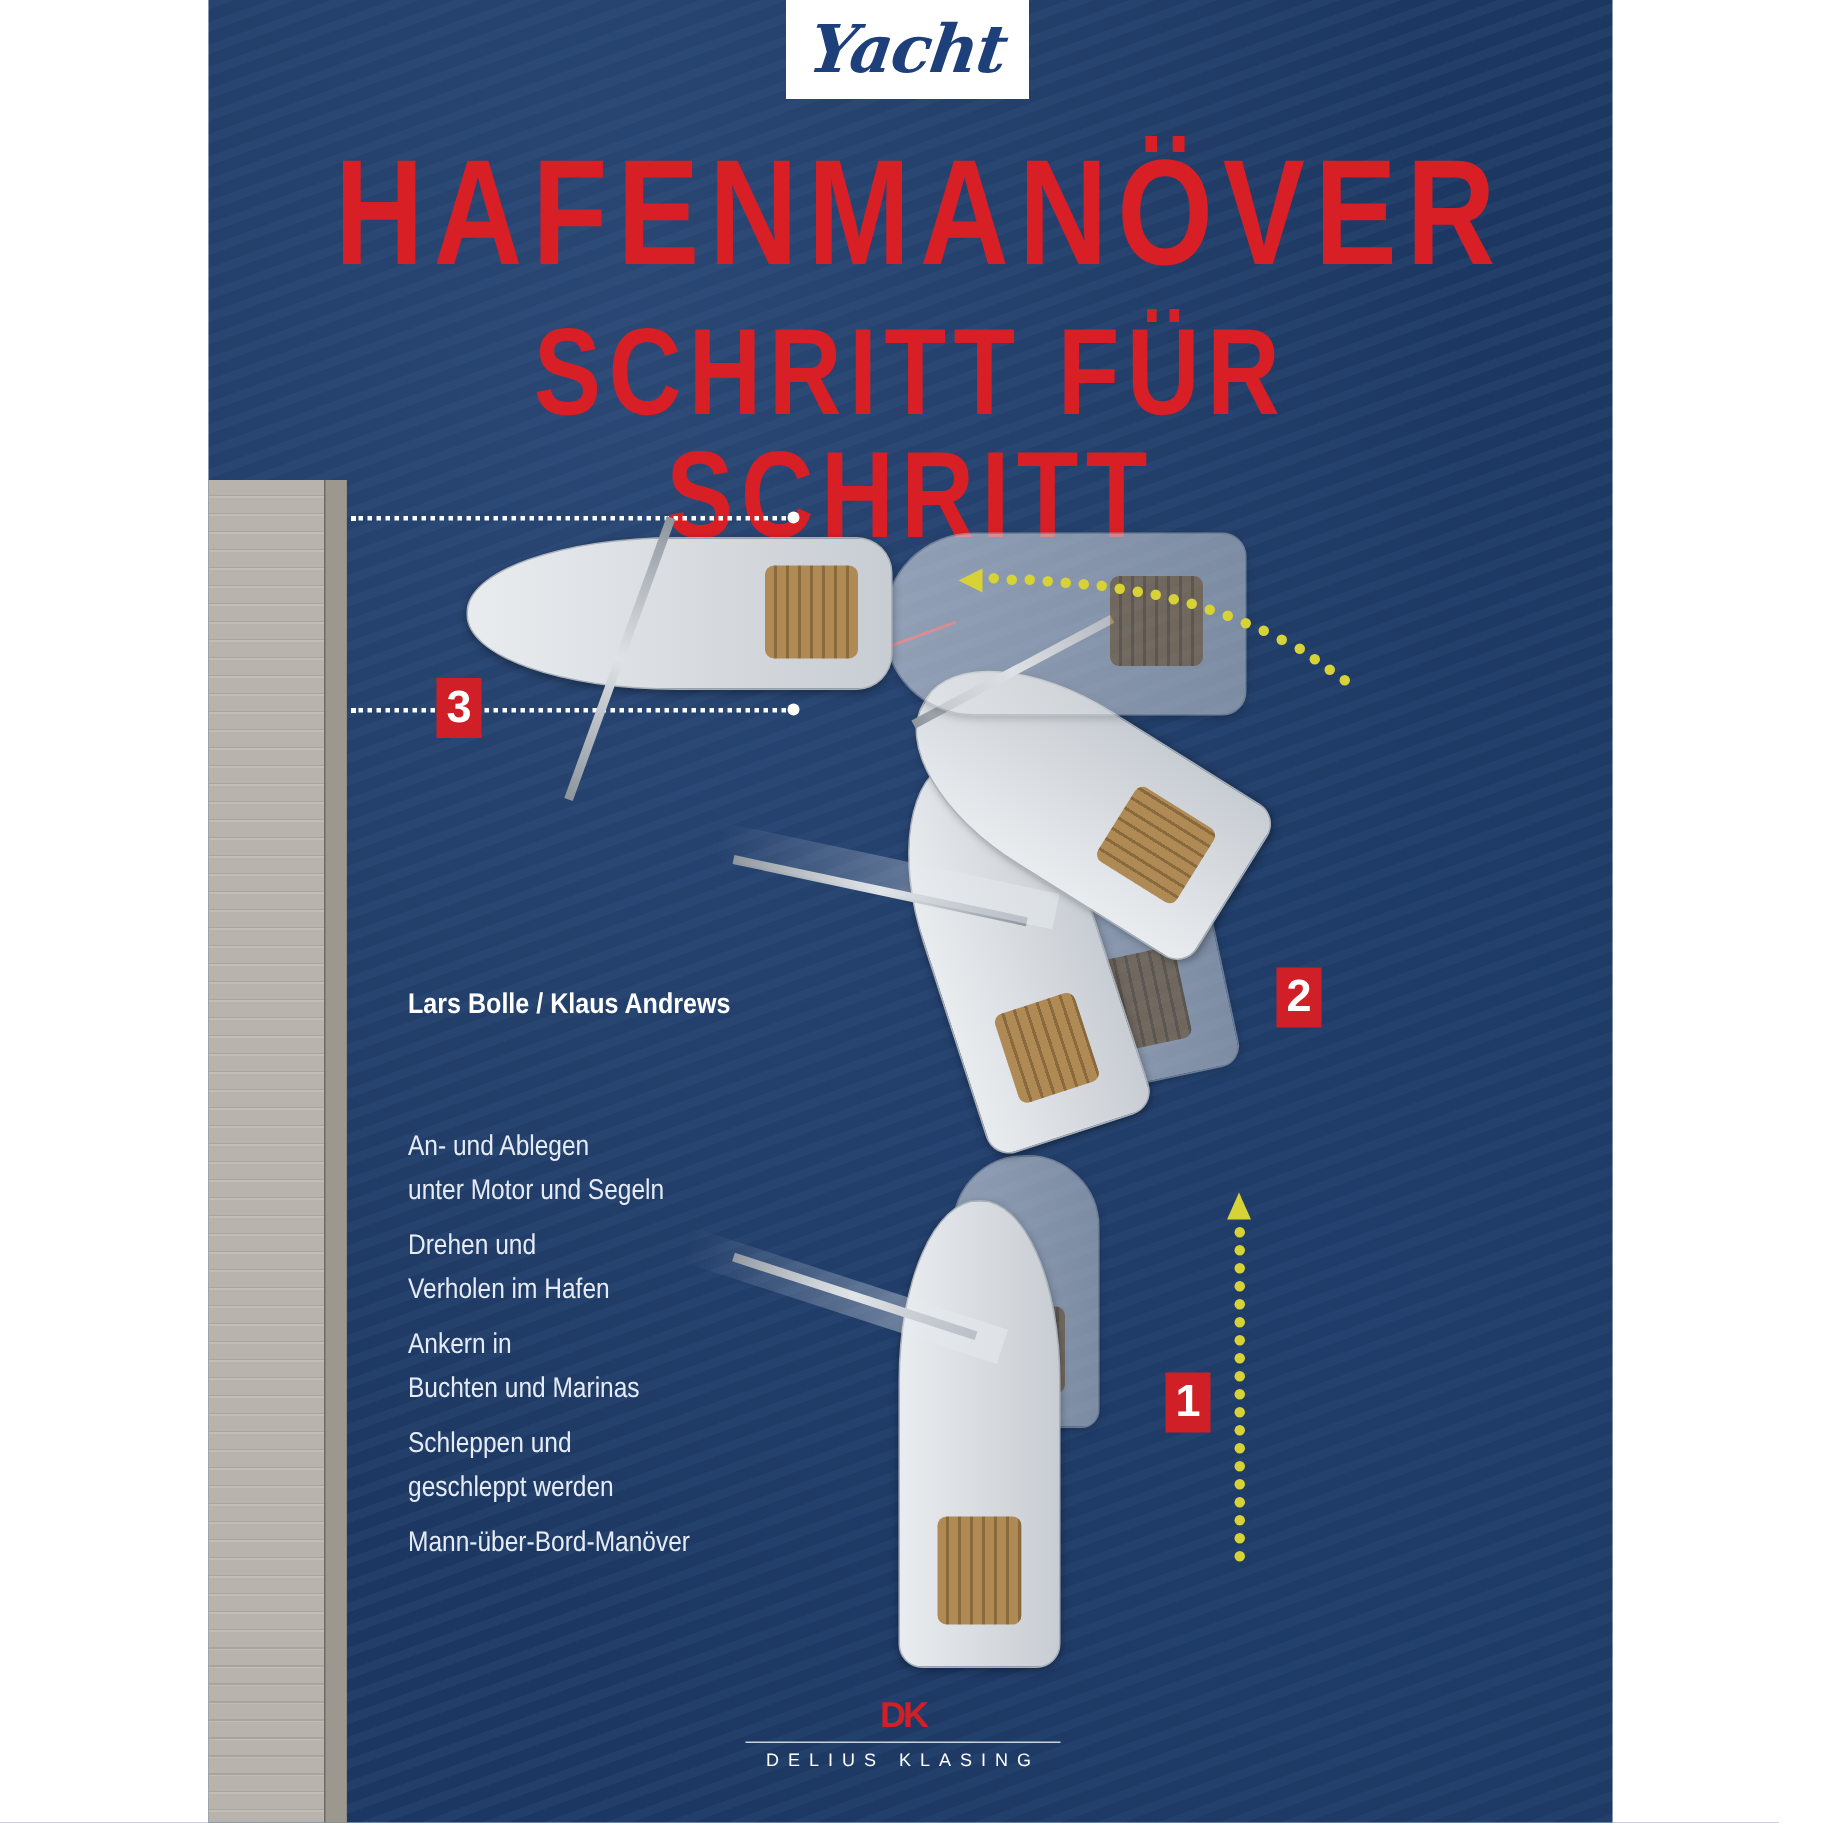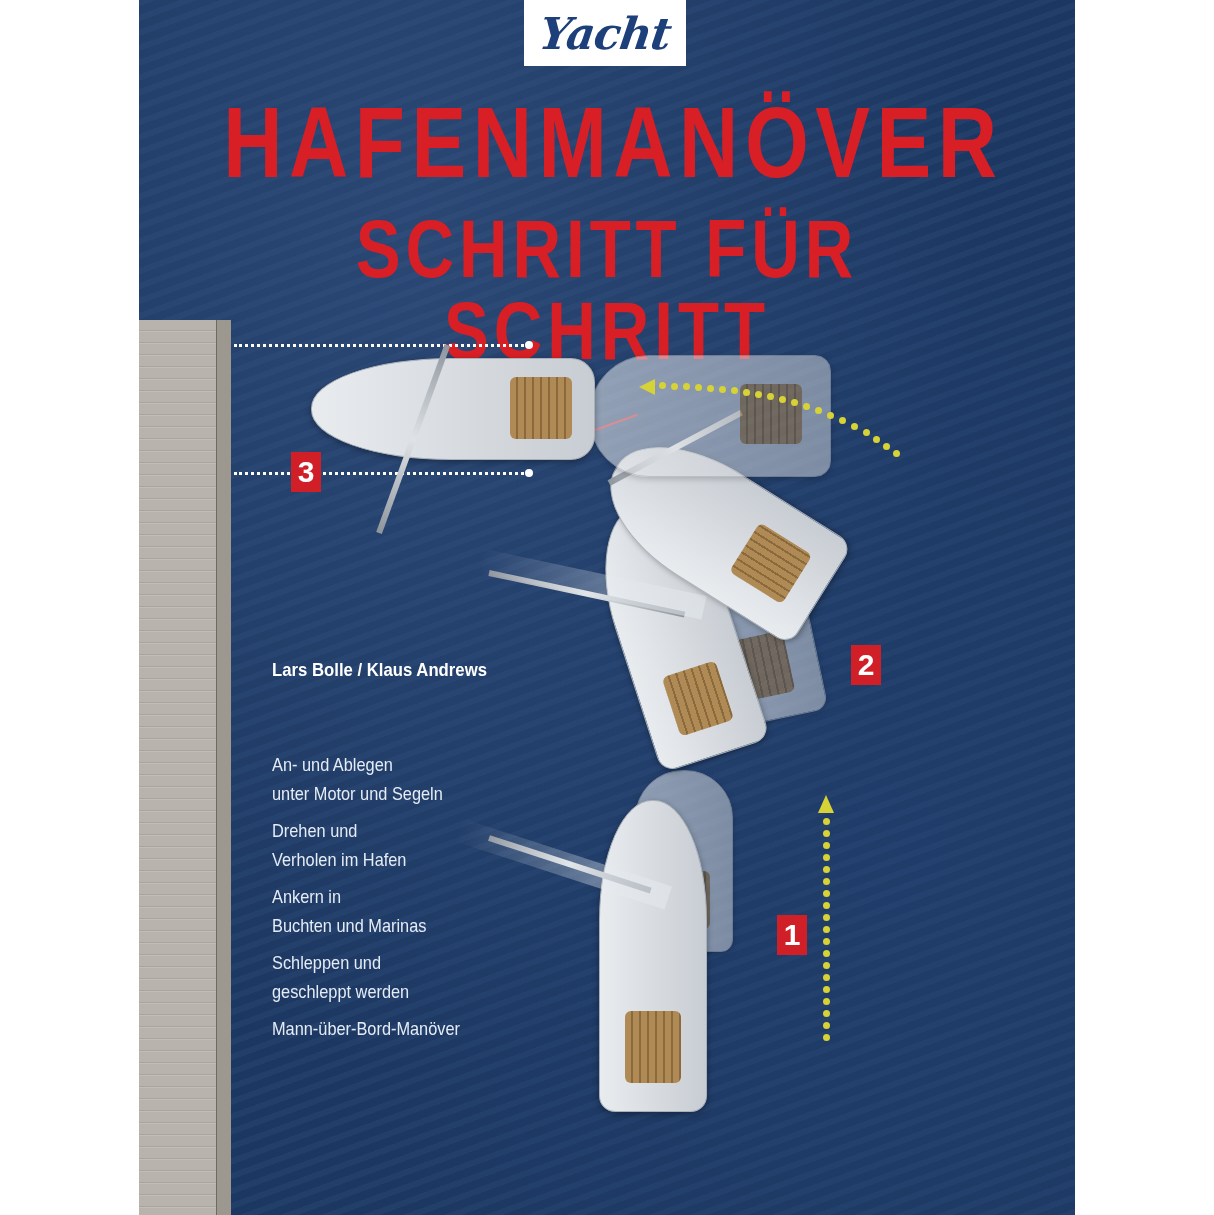--- a/index.html
+++ b/index.html
@@ -211,14 +211,21 @@
     </li>
     <li>
       <span>Schleppen und</span>
       <span>geschleppt werden</span>
     </li>
     <li>
       <span>Mann-über-Bord-Manöver</span>
     </li>
   </ul>
 
+  <div class="publisher">
+    <div class="pub-mark">
+      <span>DK</span>
+    </div>
+    <div class="pub-rule"></div>
+    <div class="pub-name">DELIUS KLASING</div>
+  </div>
 
 </div>
 
 </body></html>

